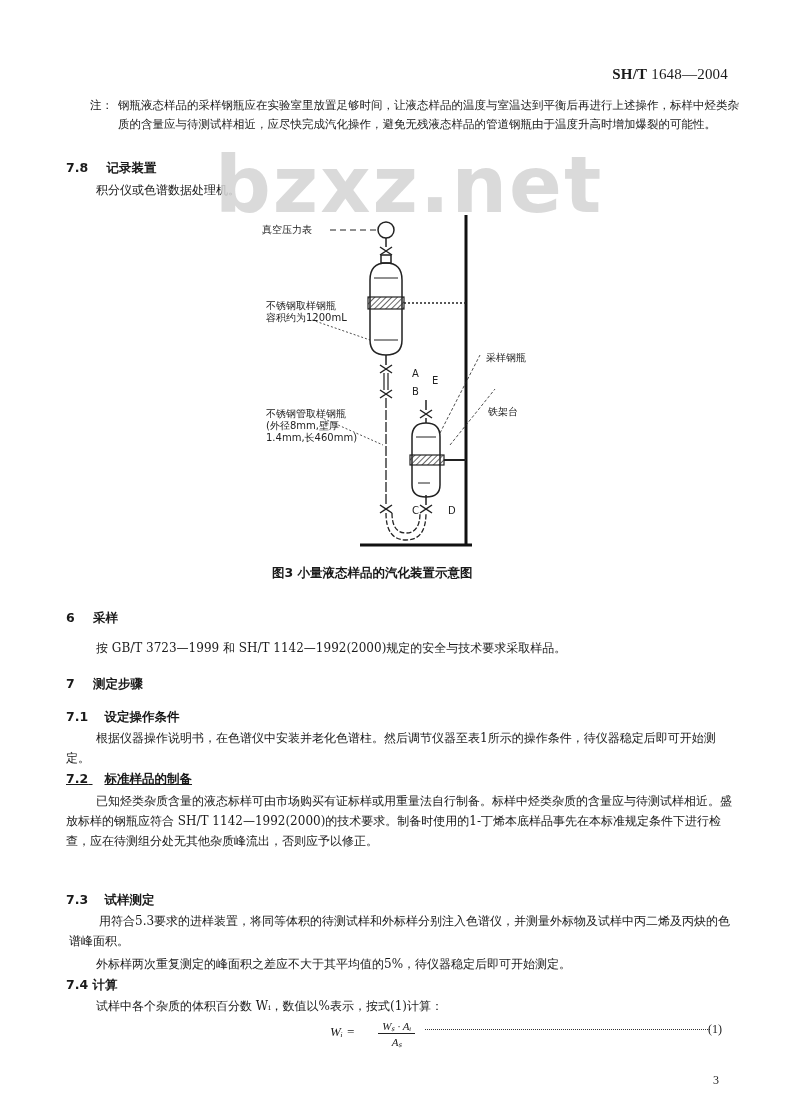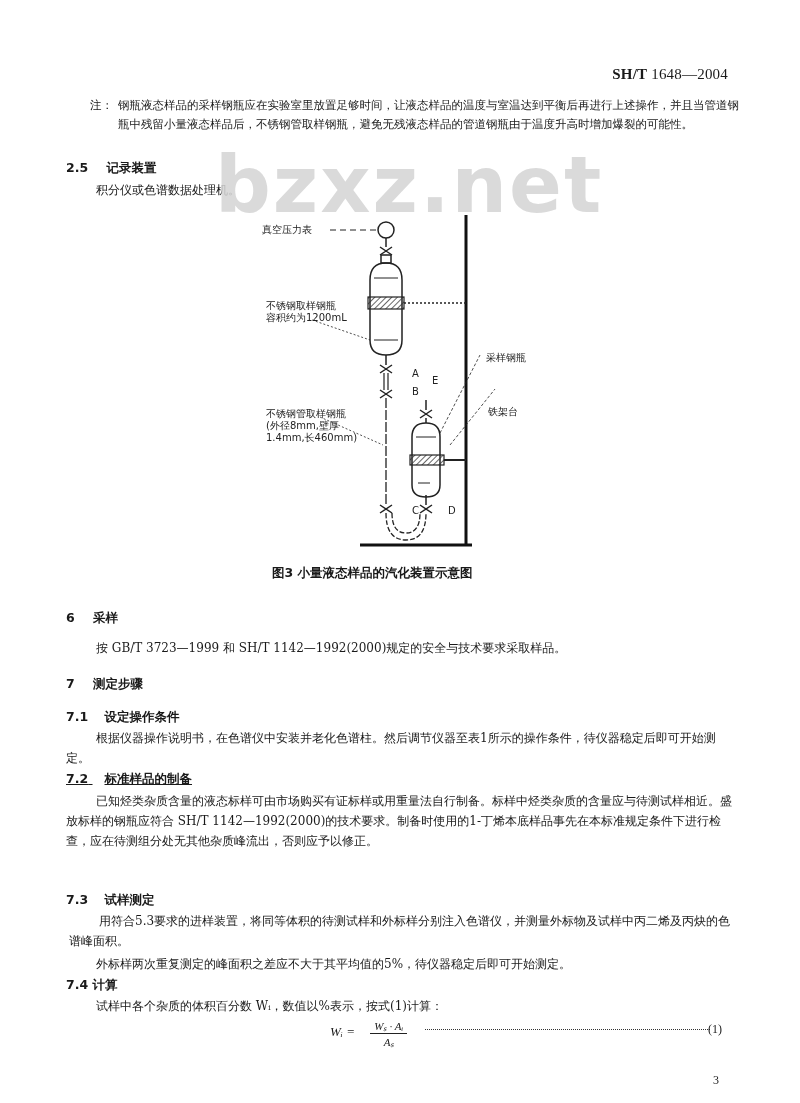--- a/index.html
+++ b/index.html
@@ -12,42 +12,42 @@
   .note .lbl { position:absolute; left:0; top:0; }
   .note .body { margin-left:28px; }
   .sec { font-family:"DejaVu Sans", sans-serif; font-weight:bold; font-size:12.5px; }
   .para { font-size:12px; line-height:20px; }
   .watermark { left:215px; top:140px; font-family:"DejaVu Sans", sans-serif; font-weight:bold;
                font-size:78px; color:#d4d4d4; letter-spacing:2px; opacity:0.85; }
   .caption { left:272px; top:565px; font-family:"DejaVu Sans", sans-serif; font-weight:bold; font-size:12.5px; }
   .diag-label { font-size:10px; line-height:12px; font-family:"DejaVu Sans", sans-serif; color:#222; }
   .letter { font-size:10px; font-family:"DejaVu Sans", sans-serif; color:#222; }
   .formula { left:330px; top:1018px; font-family:"Liberation Serif", serif; font-style:italic; font-size:13px; }
-  .frac { display:inline-block; vertical-align:middle; text-align:center; margin-left:12px; }
+  .frac { display:inline-block; vertical-align:middle; text-align:center; margin-left:20px; }
   .frac .num { display:block; border-bottom:1px solid #222; padding:0 4px; font-size:11px; }
   .frac .den { display:block; font-size:11px; }
   .dots { position:absolute; left:425px; top:1029px; width:285px; border-bottom:1.5px dotted #333; }
   .eqno { left:708px; top:1022px; font-size:12px; font-family:"Liberation Serif", serif; }
   .pageno { left:713px; top:1073px; font-size:12px; font-family:"Liberation Serif", serif; }
 </style>
 </head>
 <body>
 
 <div class="abs hdr">
   <b>SH/T</b>
   <span>1648—2004</span>
 </div>
 
 <div class="abs note">
   <span class="lbl">注：</span>
-  <div class="body">钢瓶液态样品的采样钢瓶应在实验室里放置足够时间，让液态样品的温度与室温达到平衡后再进行上述操作，并且当管道钢瓶中残留小量液态样品后，不锈钢管取样钢瓶，避免无残液态样品的管道钢瓶由于温度升高时增加爆裂的可能性。</div>
+  <div class="body">钢瓶液态样品的采样钢瓶应在实验室里放置足够时间，让液态样品的温度与室温达到平衡后再进行上述操作，标样中烃类杂质的含量应与待测试样相近，应尽快完成汽化操作，避免无残液态样品的管道钢瓶由于温度升高时增加爆裂的可能性。</div>
 </div>
 
 <div class="abs sec" style="left:66px; top:160px;">
-  <span>2.5</span>
+  <span>7.8</span>
   <span style="margin-left:14px;">记录装置</span>
 </div>
 <div class="abs para" style="left:96px; top:180px;">积分仪或色谱数据处理机。</div>
 
 <div class="abs watermark">bzxz.net</div>
 
 <svg class="abs" style="left:240px; top:205px;" width="260" height="350" viewBox="0 0 260 350">
 
   <line x1="226" y1="10" x2="226" y2="340" stroke="#111" stroke-width="3"></line>
 

